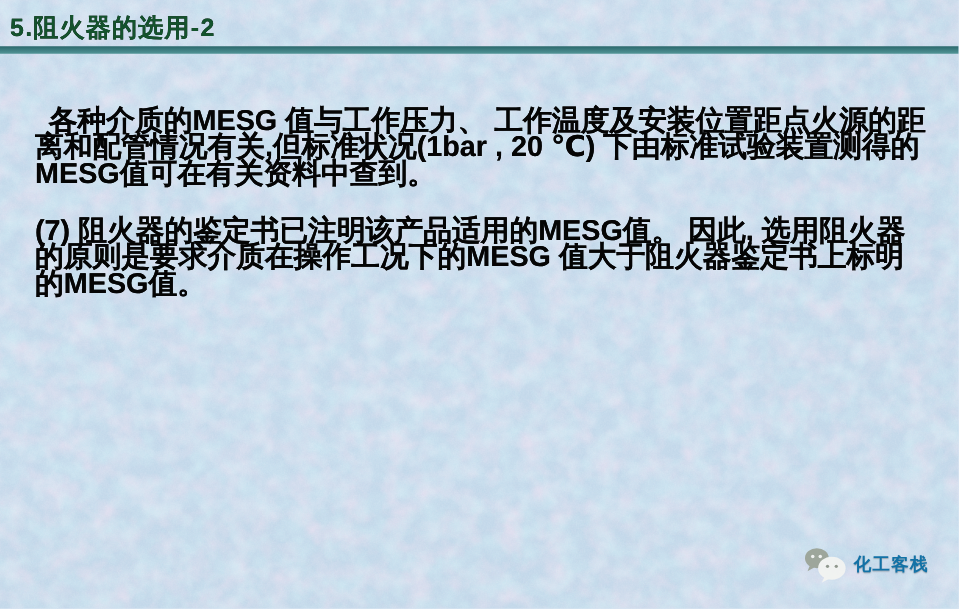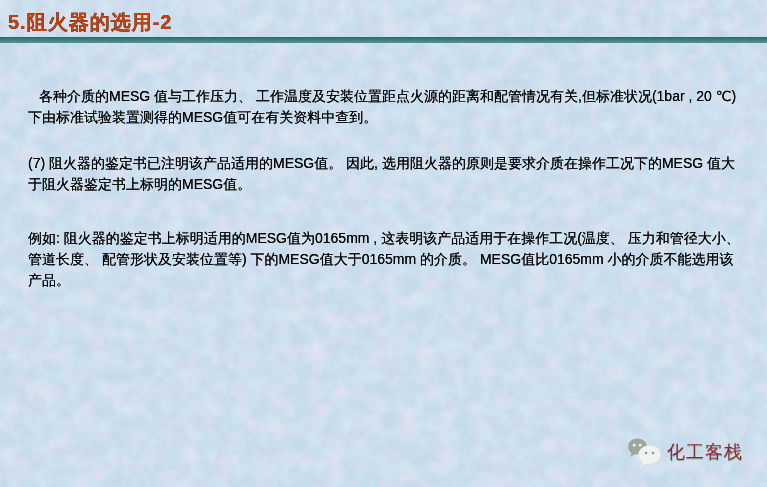--- a/index.html
+++ b/index.html
@@ -22,39 +22,39 @@
   }
   .title-bar {
     position: absolute;
     left: 8px; top: 9px;
     z-index: 2;
   }
   .slide-title {
     margin: 0;
     font-size: 20px;
     font-weight: bold;
-    color: #c2410c;
+    color: #14532d;
     letter-spacing: 1px;
     text-shadow: 0 0 0.5px #000;
   }
   .divider {
     position: absolute;
     left: 0; top: 37px;
     width: 767px; height: 6px;
     background: linear-gradient(#2b686c, #529597);
     z-index: 2;
   }
   .content {
     position: absolute;
     left: 28px; top: 86px;
     width: 714px;
     z-index: 2;
     color: #050505;
-    font-size: 14px;
-    font-weight: normal;
+    font-size: 23px;
+    font-weight: bold;
     line-height: 21px;
     text-shadow: 0 0 0.5px #111;
   }
   .content p {
     margin: 0 0 25px 0;
   }
   .content p.indent {
     text-indent: 11px;
   }
   .content p.gap-lg {
@@ -63,23 +63,23 @@
   .watermark {
     position: absolute;
     right: 24px; bottom: 20px;
     display: flex;
     align-items: center;
     gap: 6px;
     z-index: 2;
     opacity: 0.92;
   }
   .watermark-label {
-    font-size: 18px;
-    font-weight: normal;
-    color: #7f1d1d;
+    font-size: 14px;
+    font-weight: bold;
+    color: #0369a1;
     text-shadow: 0 1px 1px rgba(90,100,110,0.55);
     letter-spacing: 1px;
   }
   .wechat-icon { display: block; }
 </style>
 </head>
 <body>
 
 <div class="slide">
 
@@ -106,21 +106,20 @@
 
   <header class="title-bar">
     <h1 class="slide-title">5.阻火器的选用-2</h1>
   </header>
 
   <div class="divider"></div>
 
   <main class="content">
     <p class="indent">各种介质的MESG 值与工作压力、 工作温度及安装位置距点火源的距离和配管情况有关,但标准状况(1bar , 20 ℃) 下由标准试验装置测得的MESG值可在有关资料中查到。</p>
     <p class="gap-lg">(7) 阻火器的鉴定书已注明该产品适用的MESG值。 因此, 选用阻火器的原则是要求介质在操作工况下的MESG 值大于阻火器鉴定书上标明的MESG值。</p>
-    <p>例如: 阻火器的鉴定书上标明适用的MESG值为0165mm , 这表明该产品适用于在操作工况(温度、 压力和管径大小、 管道长度、 配管形状及安装位置等) 下的MESG值大于0165mm 的介质。 MESG值比0165mm 小的介质不能选用该产品。</p>
   </main>
 
   <div class="watermark">
     <svg class="wechat-icon" width="34" height="30" viewBox="0 0 34 30" xmlns="http://www.w3.org/2000/svg" aria-hidden="true">
 
       <ellipse cx="10.5" cy="9.5" rx="9.5" ry="8" fill="#9aa295"></ellipse>
       <path d="M5 15 L3 20 L9 16.5 Z" fill="#9aa295"></path>
       <circle cx="7.2" cy="8.2" r="1.4" fill="#f4f5f2"></circle>
       <circle cx="13.2" cy="8.2" r="1.4" fill="#f4f5f2"></circle>
 

